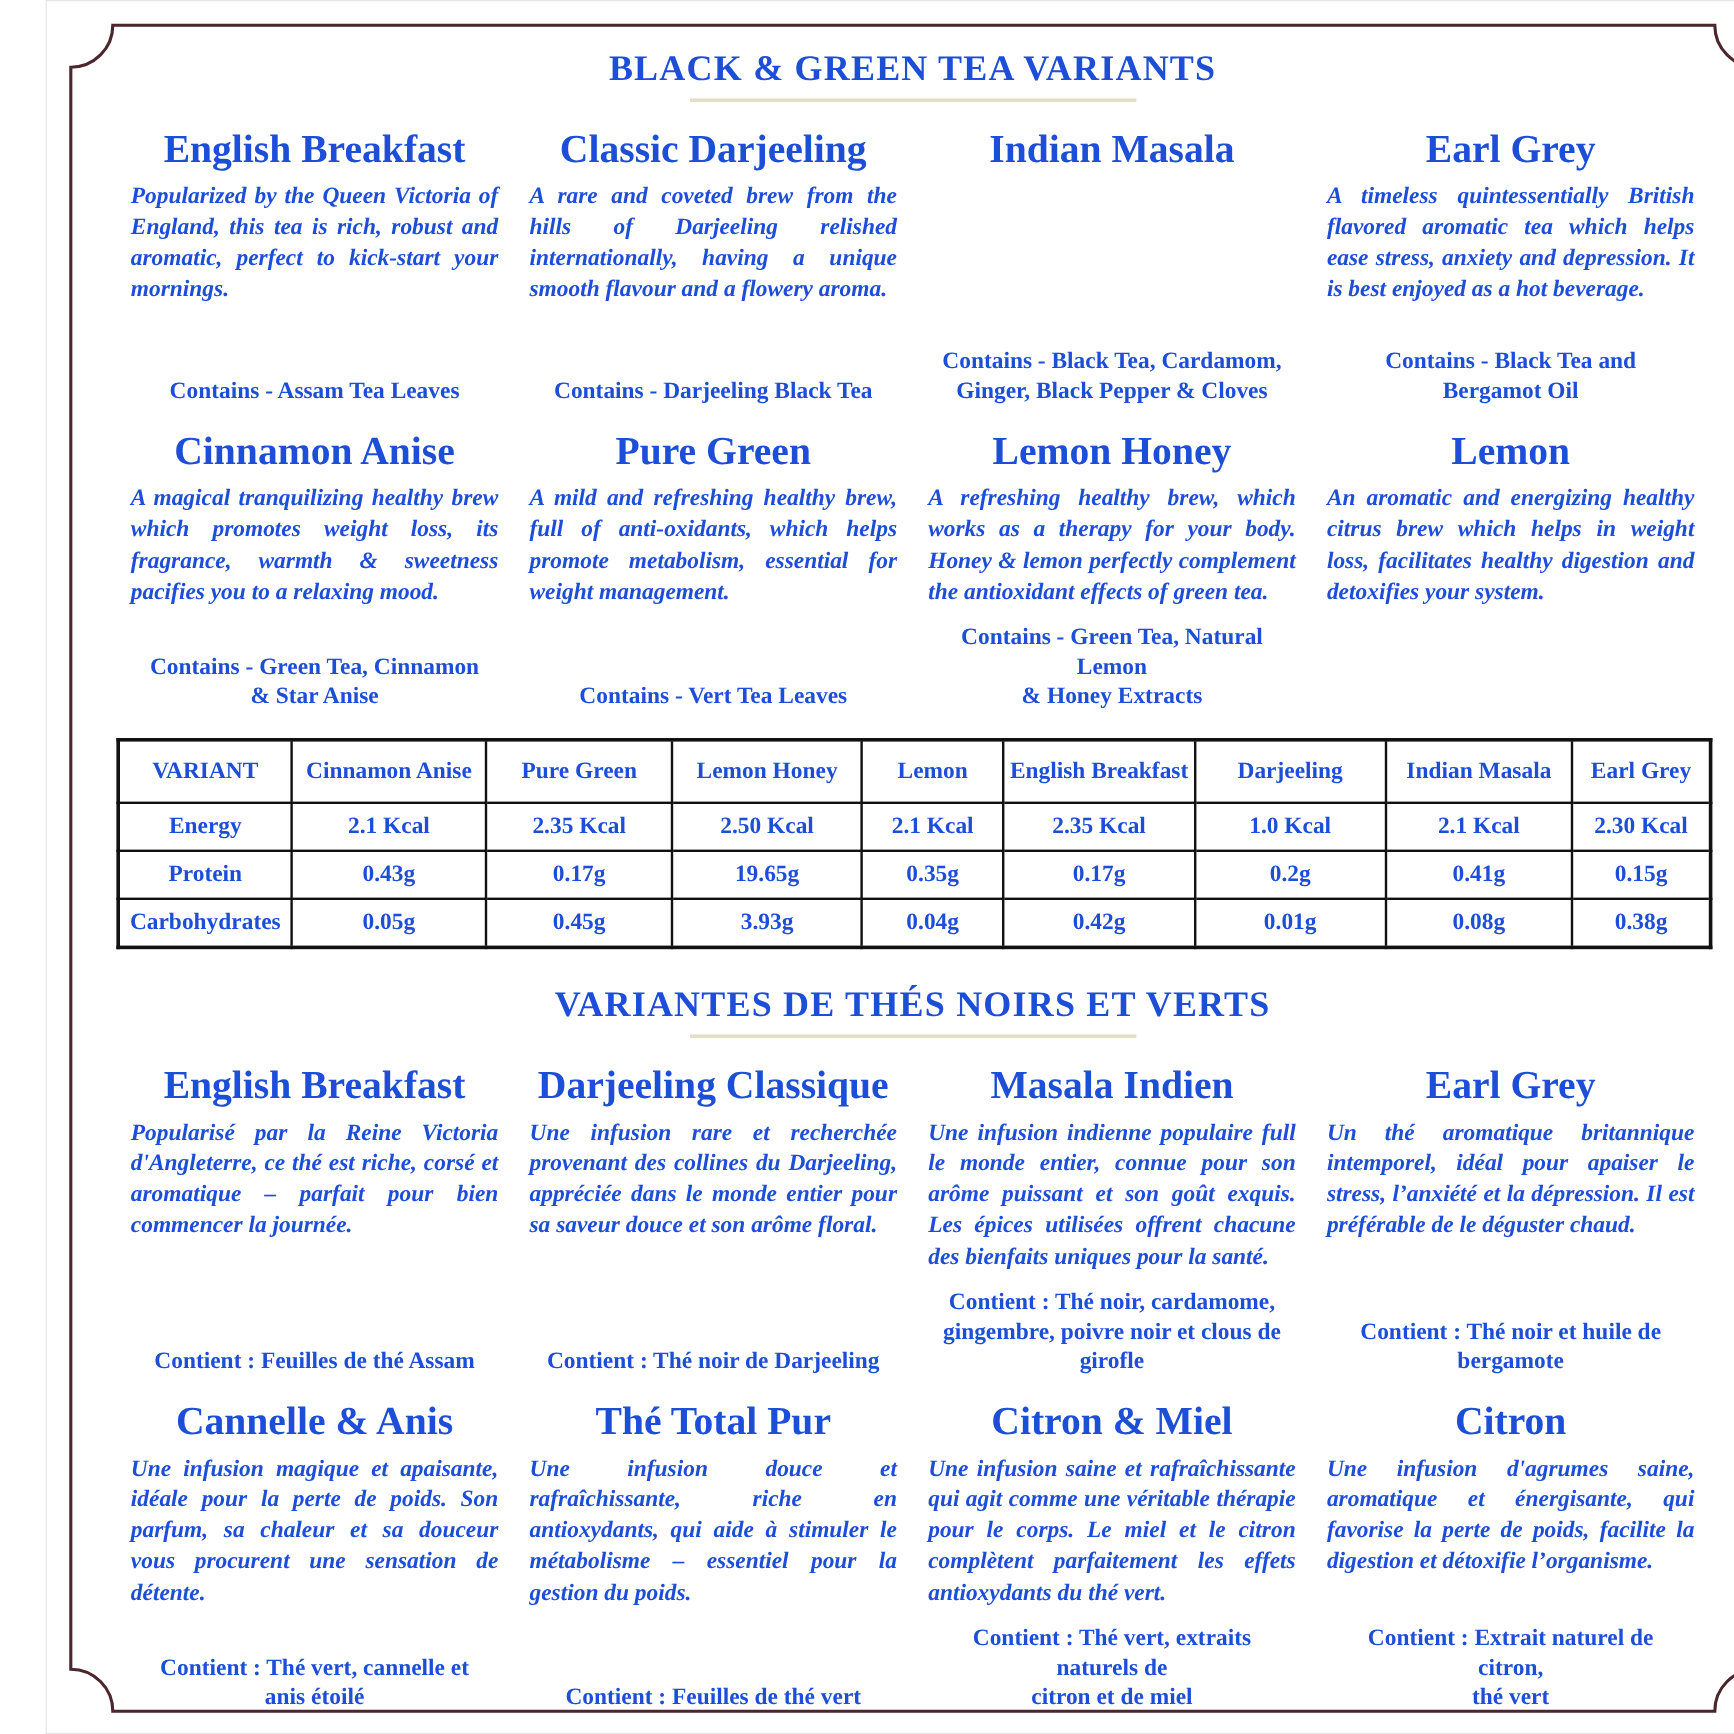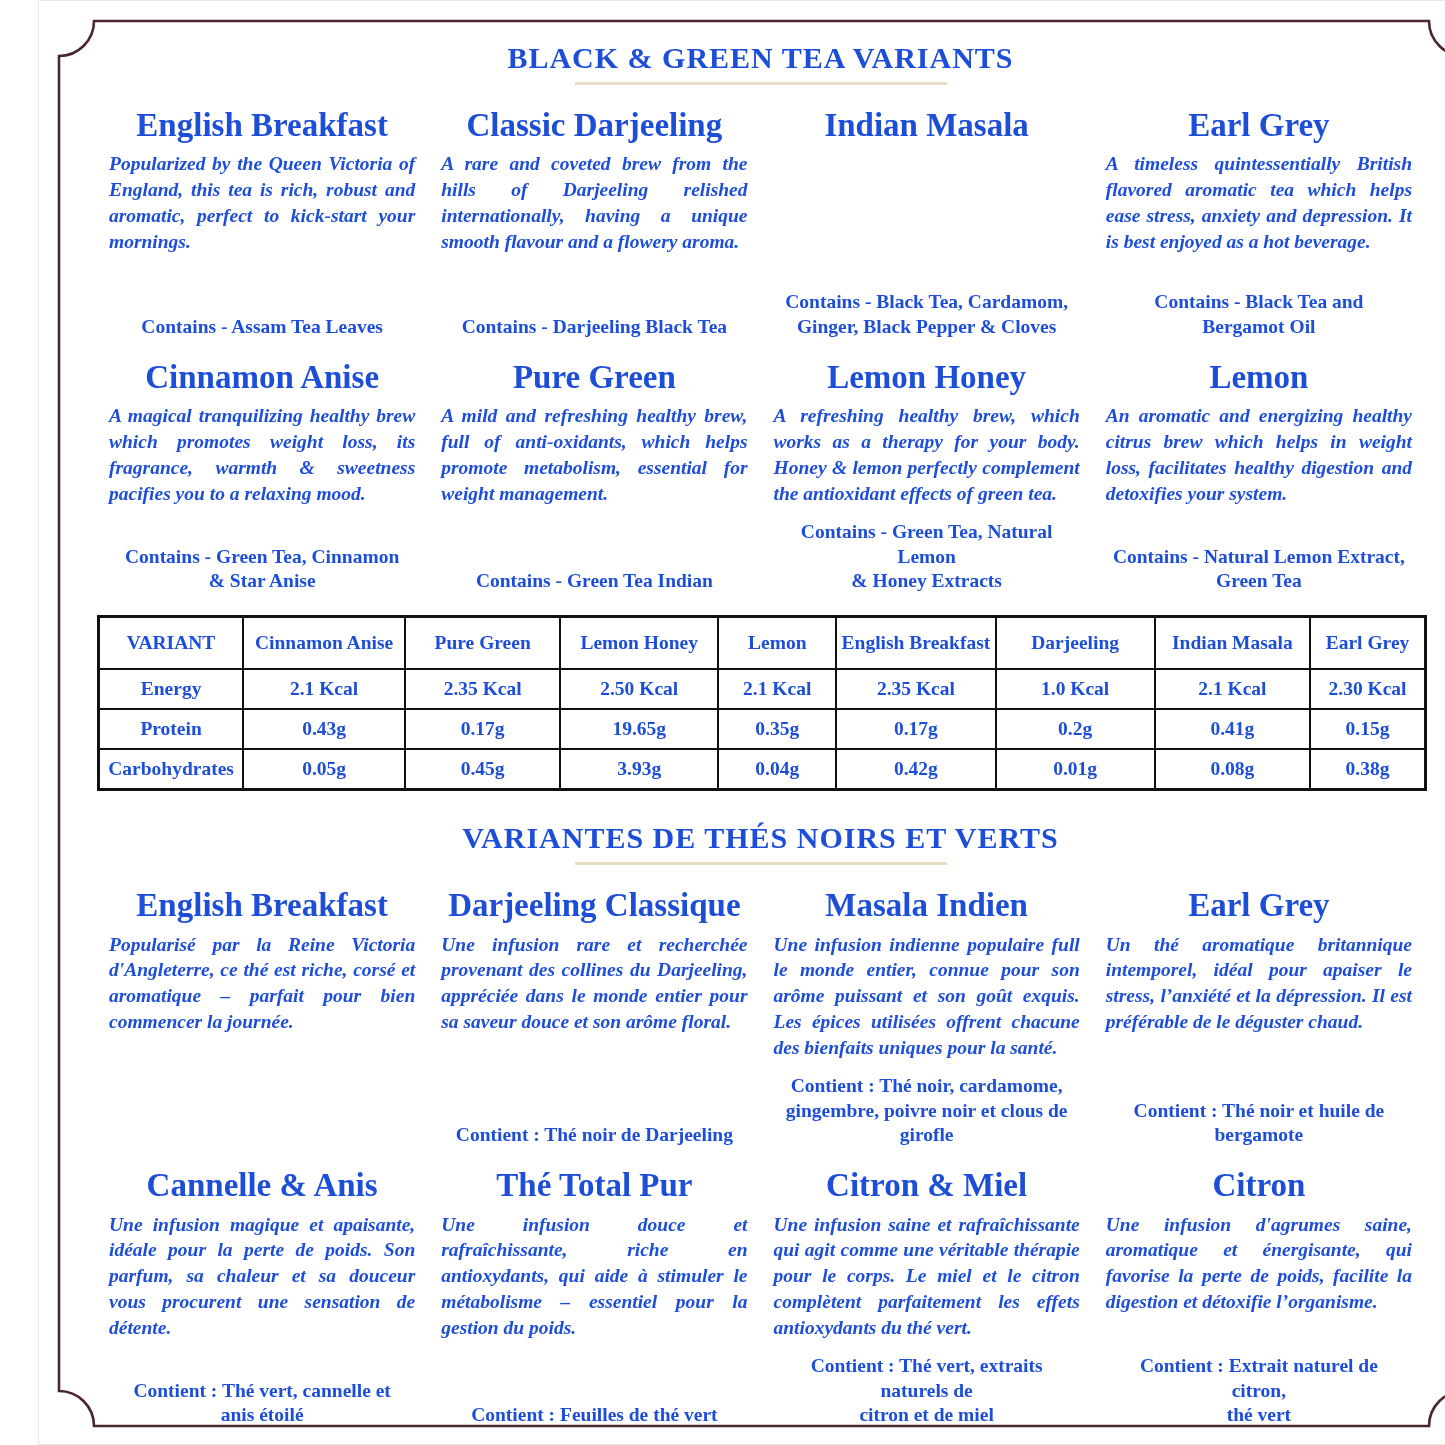--- a/index.html
+++ b/index.html
@@ -125,33 +125,31 @@
         </div>
         <div class="tea-card">
           <h2 class="tea-name">Cinnamon Anise</h2>
           <p class="tea-desc">A magical tranquilizing healthy brew which promotes weight loss, its fragrance, warmth &amp; sweetness pacifies you to a relaxing mood.</p>
           <div class="tea-contains">Contains - Green Tea, Cinnamon
 &amp; Star Anise</div>
         </div>
         <div class="tea-card">
           <h2 class="tea-name">Pure Green</h2>
           <p class="tea-desc">A mild and refreshing healthy brew, full of anti-oxidants, which helps promote metabolism, essential for weight management.</p>
-          <div class="tea-contains">Contains - Green Tea Indian</div>
+          <div class="tea-contains">Contains - Vert Tea Leaves</div>
         </div>
         <div class="tea-card">
           <h2 class="tea-name">Lemon Honey</h2>
           <p class="tea-desc">A refreshing healthy brew, which works as a therapy for your body. Honey &amp; lemon perfectly complement the antioxidant effects of green tea.</p>
           <div class="tea-contains">Contains - Green Tea, Natural Lemon
 &amp; Honey Extracts</div>
         </div>
         <div class="tea-card">
           <h2 class="tea-name">Lemon</h2>
           <p class="tea-desc">An aromatic and energizing healthy citrus brew which helps in weight loss, facilitates healthy digestion and detoxifies your system.</p>
-          <div class="tea-contains">Contains - Natural Lemon Extract,
-Green Tea</div>
         </div>
       </div>
 
       <table class="nutri-table">
           <colgroup>
             <col style="width: 10.9%;">
             <col style="width: 12.2%;">
             <col style="width: 11.7%;">
             <col style="width: 11.9%;">
             <col style="width: 8.9%;">
@@ -212,20 +210,21 @@
     </div>
 
     <div class="section fr-section">
       <h1 class="section-title">VARIANTES DE THÉS NOIRS ET VERTS</h1>
       <div class="title-underline"></div>
 
       <div class="tea-grid">
         <div class="tea-card">
           <h2 class="tea-name">English Breakfast</h2>
           <p class="tea-desc">Popularisé par la Reine Victoria d'Angleterre, ce thé est riche, corsé et aromatique – parfait pour bien commencer la journée.</p>
+          <div class="tea-contains">Contient : Feuilles de thé Assam</div>
         </div>
         <div class="tea-card">
           <h2 class="tea-name">Darjeeling Classique</h2>
           <p class="tea-desc">Une infusion rare et recherchée provenant des collines du Darjeeling, appréciée dans le monde entier pour sa saveur douce et son arôme floral.</p>
           <div class="tea-contains">Contient : Thé noir de Darjeeling</div>
         </div>
         <div class="tea-card">
           <h2 class="tea-name">Masala Indien</h2>
           <p class="tea-desc">Une infusion indienne populaire full le monde entier, connue pour son arôme puissant et son goût exquis. Les épices utilisées offrent chacune des bienfaits uniques pour la santé.</p>
           <div class="tea-contains">Contient : Thé noir, cardamome,

